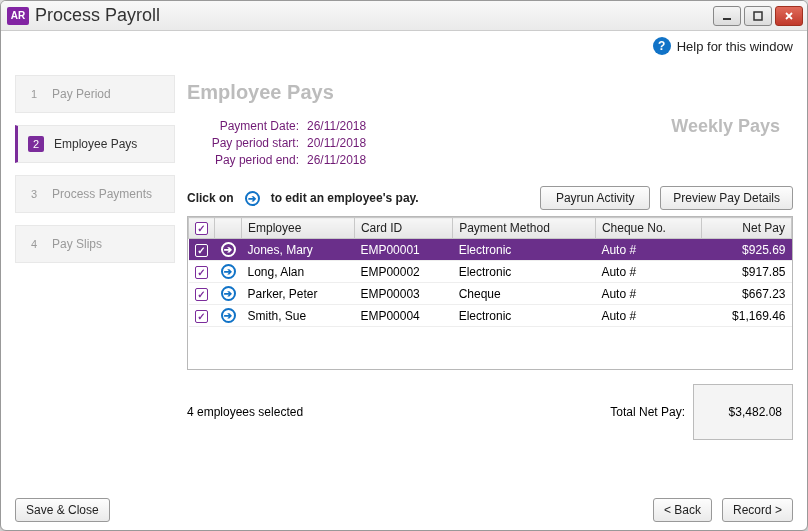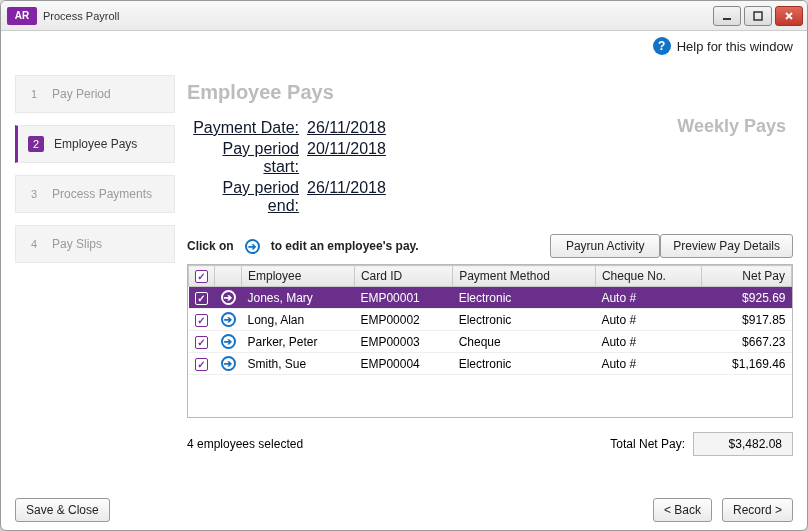--- a/index.html
+++ b/index.html
@@ -9,24 +9,24 @@
     width:808px; height:531px; margin:0; background:#fff; border:1px solid #999;
     border-radius:6px; overflow:hidden; box-shadow:0 2px 8px rgba(0,0,0,0.3);
     display:flex; flex-direction:column;
   }
   
   .titlebar {
     height:30px; background:linear-gradient(#f8f8f8,#eaeaea);
     border-bottom:1px solid #ccc; display:flex; align-items:center; padding:0 4px 0 6px;
   }
   .titlebar .appicon {
-    width:30px; height:18px; background:#8224a3; color:#fff; font-size:10px; font-weight:bold;
+    width:22px; height:18px; background:#8224a3; color:#fff; font-size:10px; font-weight:bold;
     display:flex; align-items:center; justify-content:center; border-radius:2px; margin-right:6px;
   }
-  .titlebar .title { flex:1; color:#333; font-size:11px; }
+  .titlebar .title { flex:1; color:#333; font-size:18px; }
   .titlebar .winbtns { display:flex; gap:3px; }
   .winbtn {
     width:28px; height:20px; border:1px solid #888; border-radius:3px;
     background:linear-gradient(#f4f4f4,#dcdcdc); display:flex; align-items:center; justify-content:center;
     font-size:10px; color:#333;
   }
   .winbtn.close { background:linear-gradient(#e06a5a,#c0392b); border-color:#a03020; color:#fff; }
   
   .helprow { height:30px; display:flex; align-items:center; justify-content:flex-end; padding:0 14px; }
   .helpicon {
@@ -44,30 +44,30 @@
   .step .num {
     width:16px; height:16px; font-size:11px; display:flex; align-items:center; justify-content:center;
     color:#9a9a9a;
   }
   .step.active { border-left:3px solid #7b2c9b; color:#333; }
   .step.active .num { background:#7b2c9b; color:#fff; border-radius:2px; }
   .main { flex:1; display:flex; flex-direction:column; }
   .main h1 { color:#bcbcbc; font-size:20px; font-weight:600; margin:16px 0 12px 0; }
   .inforow { display:flex; align-items:flex-start; }
   .infoblock { flex:1; }
-  .infoline { display:flex; margin:3px 0; font-size:16px; color:#0f172a;text-decoration:underline; }
+  .infoline { display:flex; margin:3px 0; font-size:12px; color:#701a75; }
   .infoline .lbl { width:112px; text-align:right; margin-right:8px; }
-  .paysubtitle { color:#bcbcbc; font-size:18px; font-weight:600; margin-right:7px; margin-top:0; }
+  .paysubtitle { color:#bcbcbc; font-size:18px; font-weight:600; margin-right:13px; margin-top:0; }
   .instructrow { display:flex; align-items:center; margin:16px 0 6px 0; gap:6px; }
   .instructrow .txt { font-weight:bold; color:#222; font-size:12px; display:flex; align-items:center; gap:11px;}
   .arrowcircle {
     width:15px; height:15px; border-radius:50%; border:2px solid #1173c7; display:inline-flex;
     align-items:center; justify-content:center; color:#1173c7; font-size:10px; font-weight:bold;
   }
-  .actionbtns { margin-left:auto; display:flex; }
+  .actionbtns { margin-left:auto; display:flex; gap:10px; }
   .btn {
     border:1px solid #999; background:linear-gradient(#fdfdfd,#eaeaea); border-radius:3px;
     padding:4px 12px; font-size:12px; color:#222; cursor:pointer; min-width:110px; text-align:center;
   }
   .btn.small { min-width:auto; padding:4px 10px; }
   
   .tablewrap { border:1px solid #b8b8b8; flex:0 0 auto; height:154px; background:#fff; }
   table { width:100%; border-collapse:collapse; font-size:12px; }
   th {
     background:linear-gradient(#f6f6f6,#e6e6e6); border:1px solid #c8c8c8; text-align:left;
@@ -82,21 +82,21 @@
     width:13px; height:13px; border:1.5px solid #7b2c9b; border-radius:2px; display:inline-flex;
     align-items:center; justify-content:center; color:#7b2c9b; font-size:10px; font-weight:bold;
     background:#fff;
   }
   tr.selected .chk { border-color:#fff; color:#fff; background:transparent; }
   td.num, th.num { text-align:right;margin-top:33px; }
   
   .summaryrow { display:flex; align-items:center; margin-top:14px; font-size:12px; }
   .summaryrow .spacer { flex:1; }
   .totalbox {
-    border:1px solid #bbb; background:#f4f4f4; padding:4px 10px; min-width:100px; text-align:right;
+    border:1px solid #bbb; background:#f4f4f4; padding:20px 10px; min-width:100px; text-align:right;
     margin-left:8px;
   }
   
   .bottombar {
     display:flex; align-items:center; padding:8px 14px; gap:10px;
   }
   .bottombar .spacer { flex:1; }
 </style>
 </head>
 <body>

